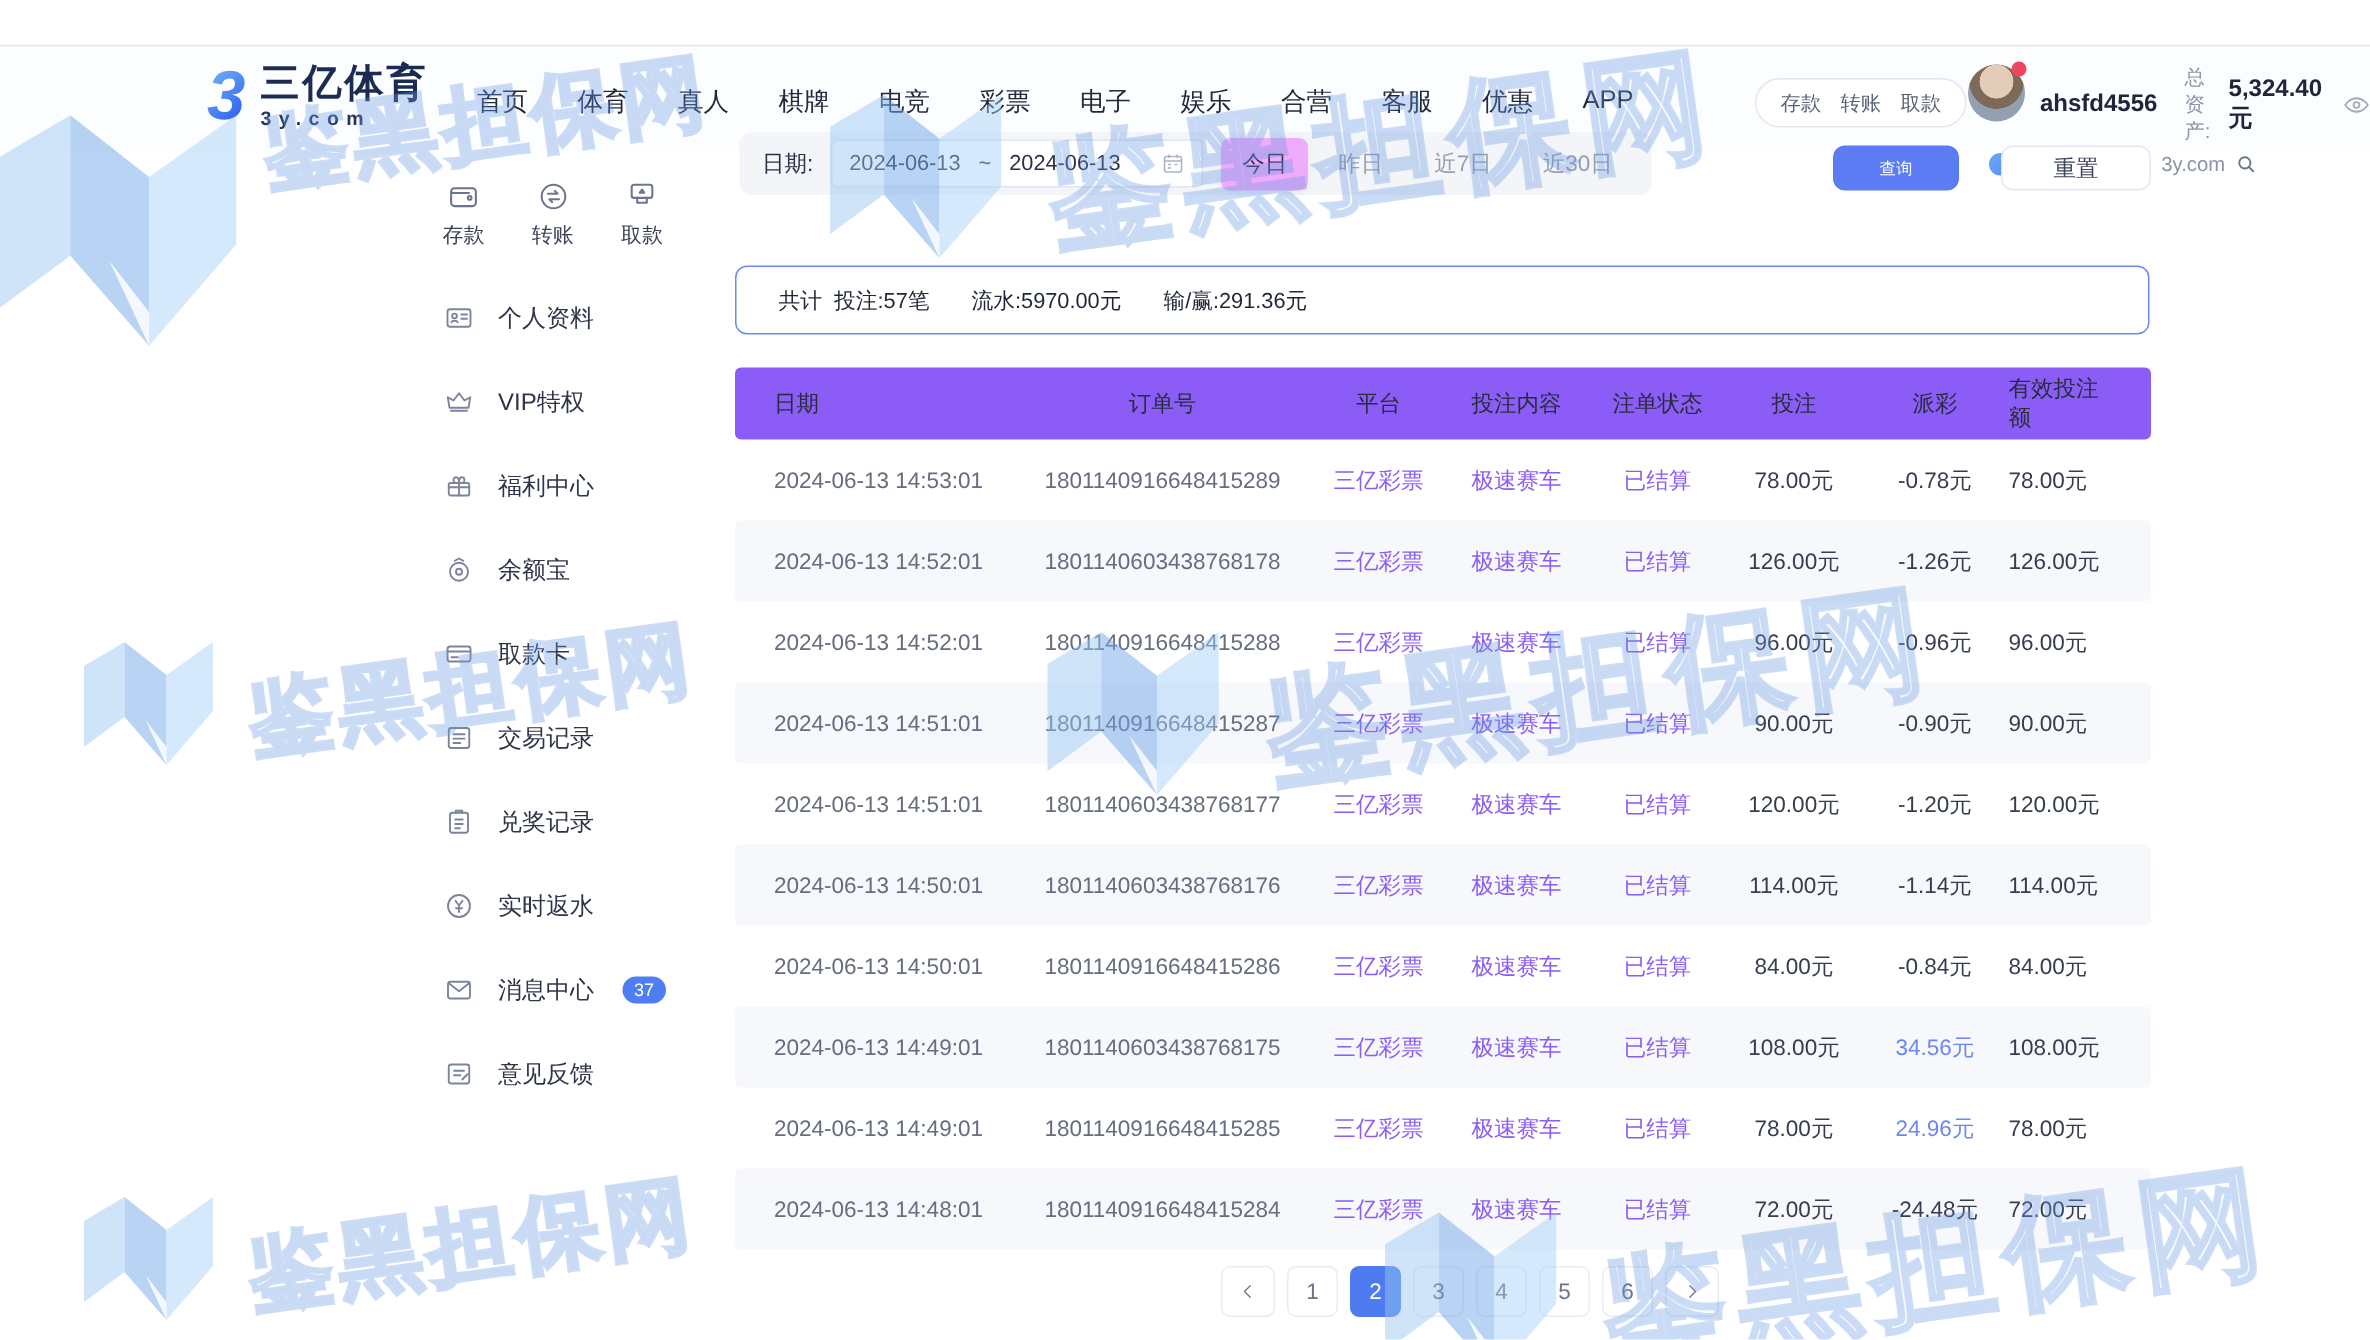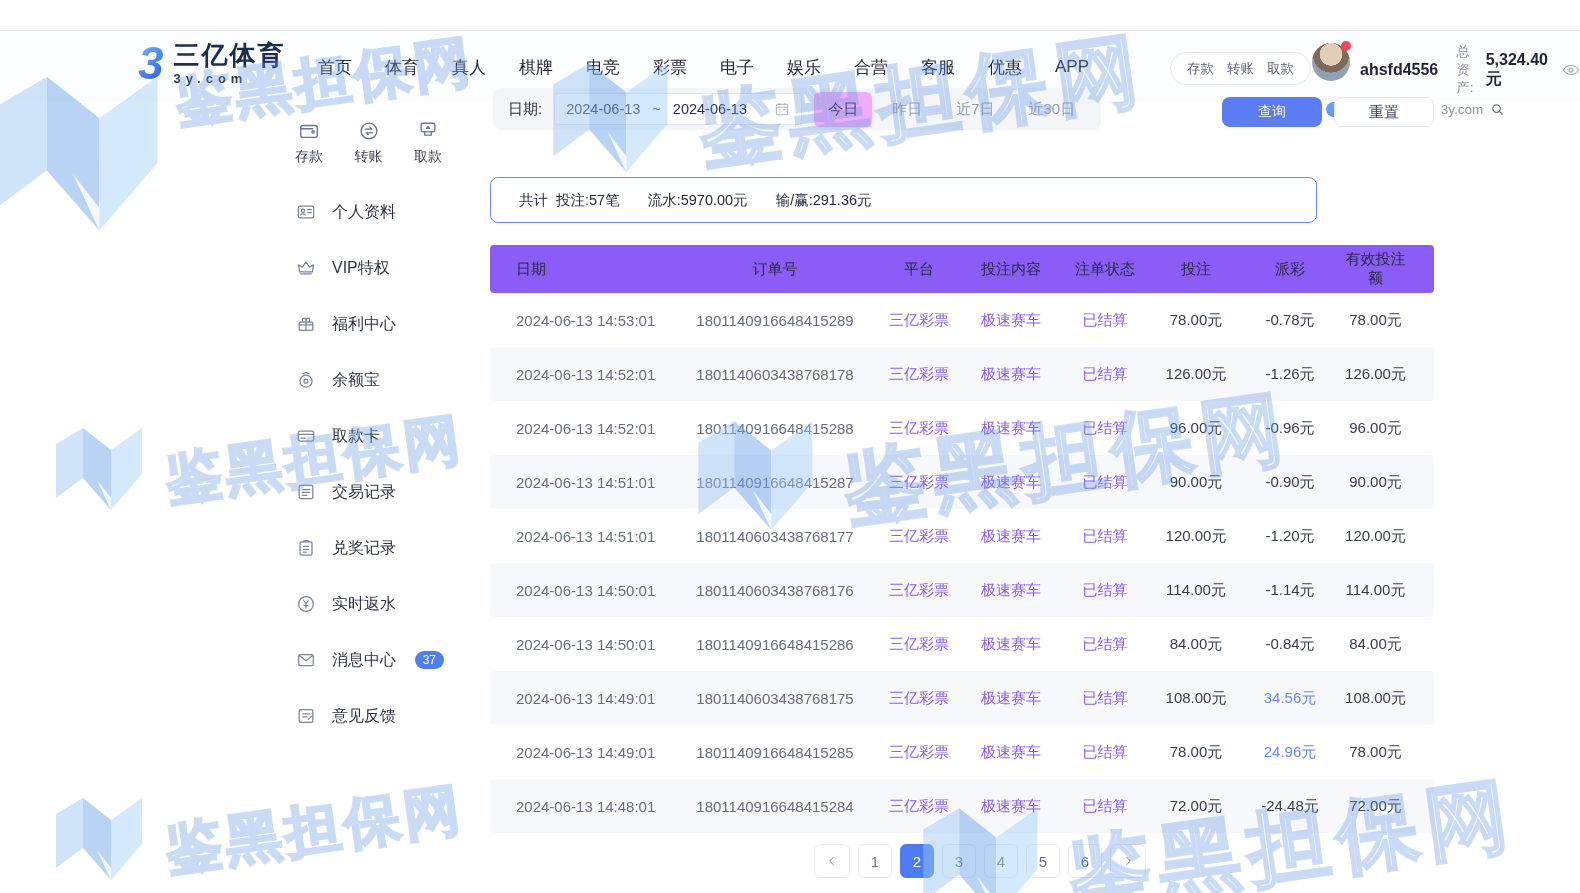--- a/index.html
+++ b/index.html
@@ -51,40 +51,40 @@
 
   
   .filter-group { position:absolute; left:493px; top:88px; height:42px; background:#f4f5f8; border-radius:8px;
     display:flex; align-items:center; gap:12px; padding:0 12px 0 15px; }
   .date-label { font-size:15px; color:#2a3145; }
   .date-input { width:248px; height:32px; background:#fff; border:1px solid #e2e6ef; border-radius:4px;
     display:flex; align-items:center; gap:12px; padding:0 11px; font-size:14.5px; color:#2a3145; cursor:pointer; }
   .calendar-icon { margin-left:auto; color:#aab3c6; display:flex; }
   .range-btn { padding:8px 14px; font-size:15px; color:#969eb0; border-radius:6px; cursor:pointer; white-space:nowrap; }
   .range-btn.active { background:#f0abfc; color:#2a3145; box-shadow:0 1px 4px rgba(40,60,120,.08); }
-  .search-btn { position:absolute; left:1222px; top:97px; width:100px; height:30px; background:#5b7cf3; color:#fff;
-    border:none; border-radius:8px; font-size:14px; display:flex; align-items:center; justify-content:center; cursor:pointer; }
+  .search-btn { position:absolute; left:1222px; top:97px; width:84px; height:30px; background:#5b7cf3; color:#fff;
+    border:none; border-radius:8px; font-size:11px; display:flex; align-items:center; justify-content:center; cursor:pointer; }
   .reset-btn { position:absolute; left:1334px; top:97px; width:100px; height:30px; background:#fff; color:#3c445a;
     border:1px solid #e3e7f0; border-radius:8px; font-size:15px; display:flex; align-items:center; justify-content:center; cursor:pointer; }
 
   
-  .summary { position:absolute; left:490px; top:177px; width:827px; height:46px; border:1px solid #6e88f2;
+  .summary { position:absolute; left:490px; top:177px; width:943px; height:46px; border:1px solid #6e88f2;
     border-radius:8px; background:#fff; display:flex; align-items:center; padding-left:28px; gap:28px;
     font-size:14.5px; color:#1f2637; }
   .summary .pair { display:flex; gap:8px; }
 
   
   .tbl { position:absolute; left:490px; top:245px; width:944px; }
   .trow, .thead { display:grid; grid-template-columns:185px 200px 88px 96px 92px 90px 98px 1fr; align-items:center; }
   .thead { height:48px; background:#8b5cf6; font-size:15px; color:#272d3e; border-radius:4px; }
   .trow { height:54px; font-size:15px; }
   .tbody .trow:nth-child(even) { background:#f7f8fc; border-radius:4px; }
   .c0 { padding-left:26px; text-align:left; }
   .c1,.c2,.c3,.c4,.c5,.c6 { text-align:center; }
-  .c7 { text-align:center; padding-right:22px; }
+  .c7 { text-align:left; padding-right:22px; }
   .trow .c0,.trow .c1 { color:#666d7e; }
   .trow .c2,.trow .c3,.trow .c4 { color:#8b5cf6; }
   .trow .c5,.trow .c6,.trow .c7 { color:#363d4f; }
   .trow .c6.pos { color:#6c86f3; }
 
   
   .pagination { position:absolute; left:490px; top:844px; width:944px; display:flex; justify-content:center;
     gap:8px; padding-left:36px; }
   .pg { min-width:34px; height:34px; padding:0 10px; border:1px solid #e8ebf2; border-radius:6px; background:#fff;
     color:#6a7388; display:flex; align-items:center; justify-content:center; font-size:15px; cursor:pointer; }

